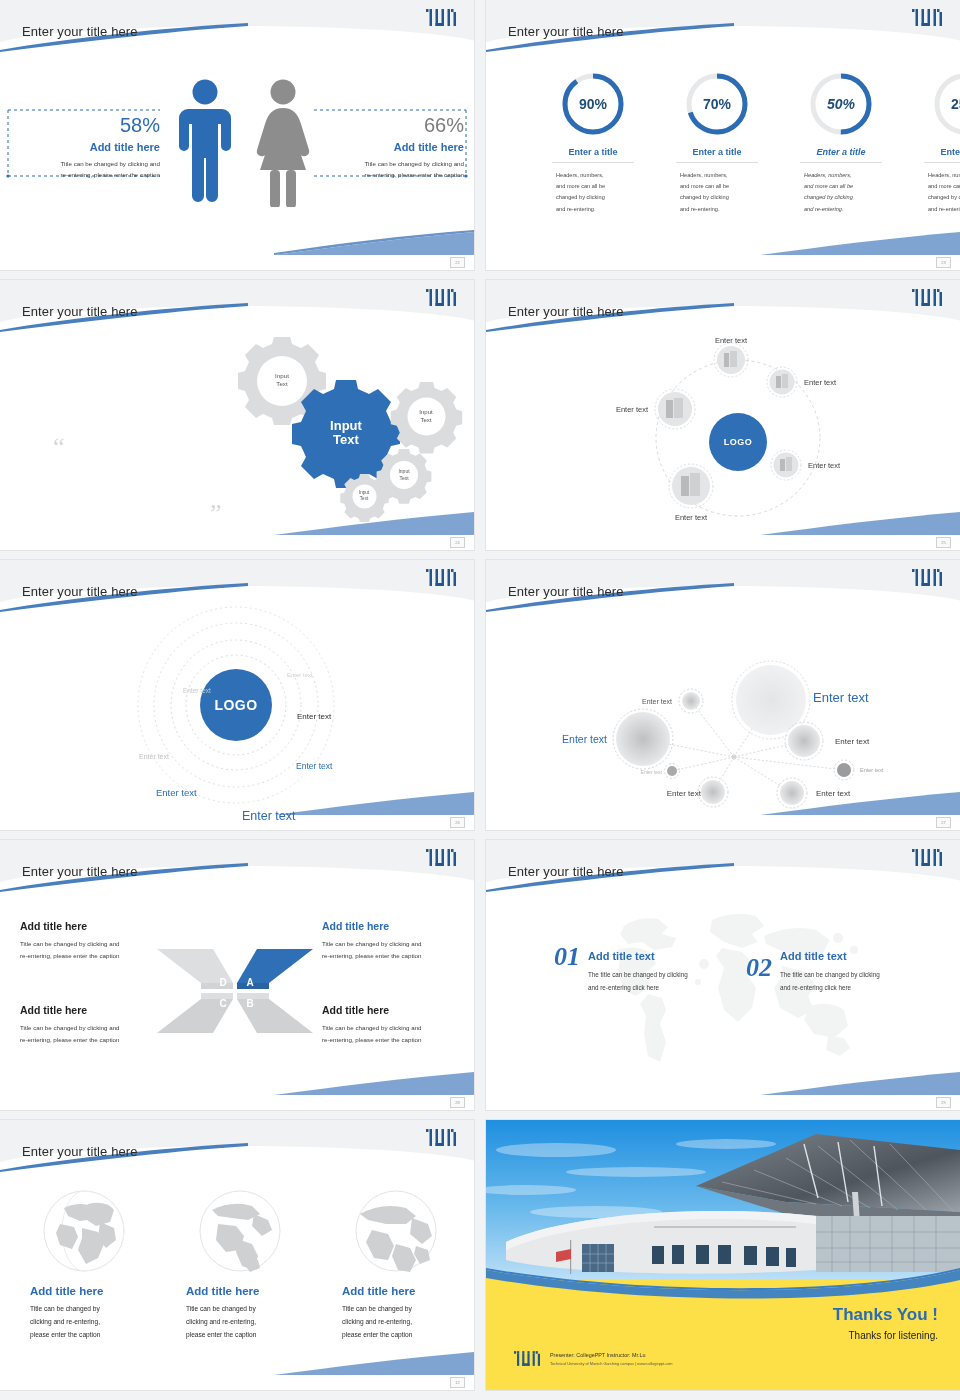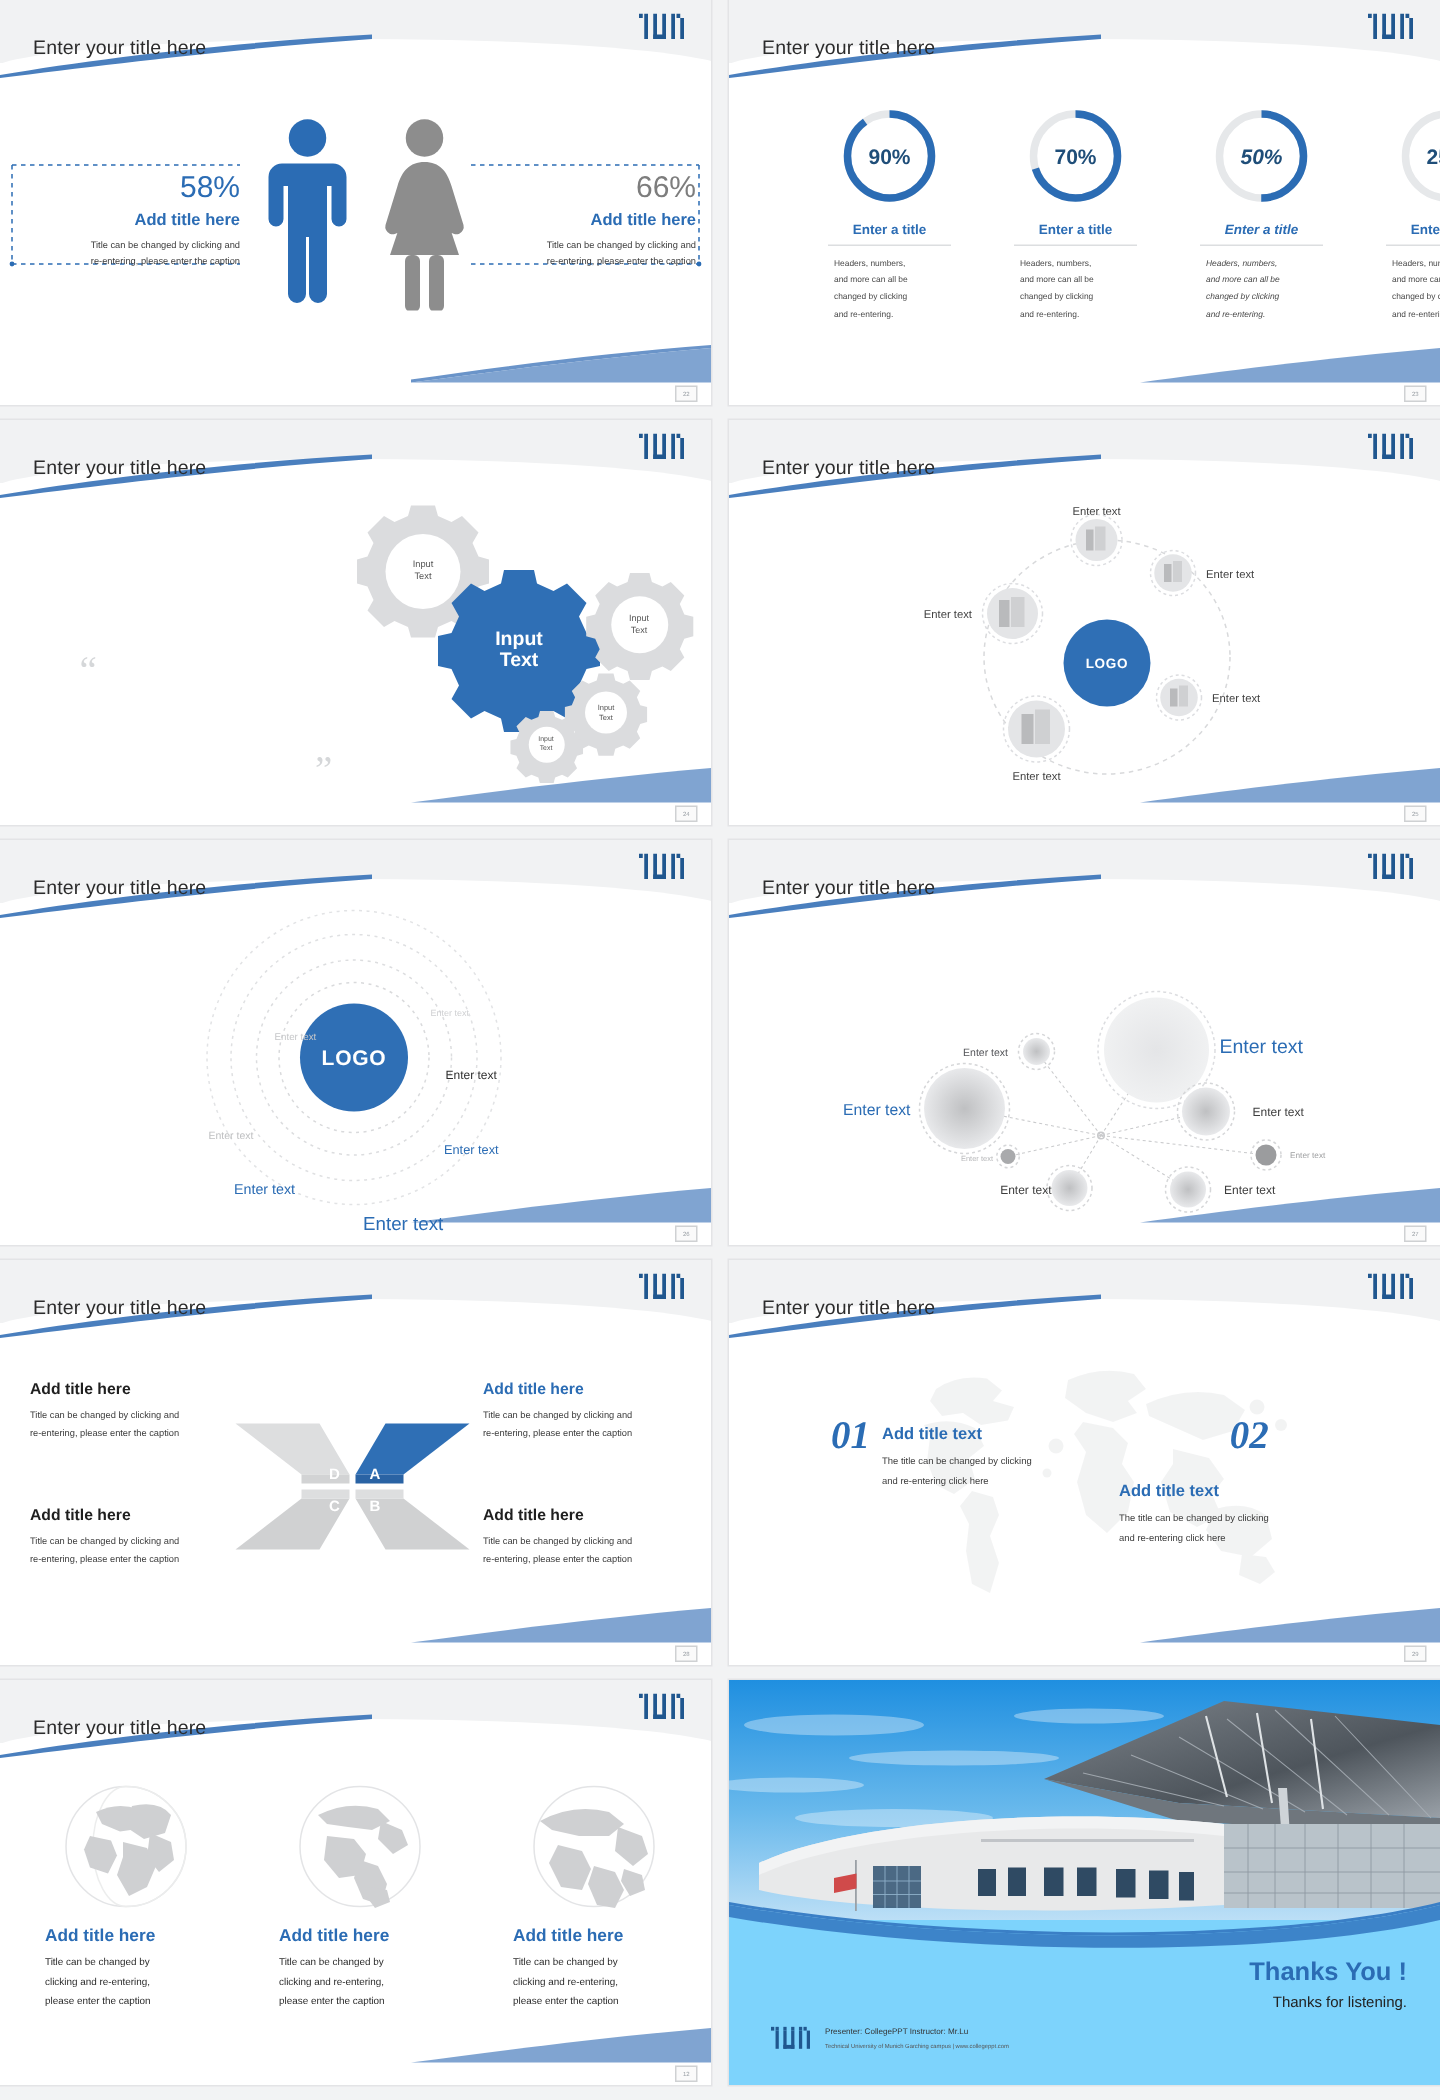--- a/index.html
+++ b/index.html
@@ -81,21 +81,21 @@
   
   .num{font-family:"Liberation Serif",serif;font-style:italic;font-size:26px;font-weight:bold;color:#2b6cb4;}
   .s8-h{font-size:11px;font-weight:bold;color:#2b6cb4;}
   .s8-p{font-size:6.3px;color:#3b3b3b;line-height:2.0;}
 
   
   .s9-h{font-size:11.5px;font-weight:bold;color:#2b6cb4;}
   .s9-p{font-size:6.6px;color:#2b2b2b;line-height:1.95;}
 
   
-  .s10{background:#7dd3fc;}
+  .s10{background:#fde047;}
   .thanks{font-size:17px;font-weight:bold;color:#2b6cb4;}
   .thanks-sub{font-size:10px;color:#222;}
   .ftr1{font-size:5.4px;color:#333;}
   .ftr2{font-size:3.9px;color:#555;}
 </style>
 </head>
 <body>
 
 <div class="grid">
 
@@ -650,21 +650,21 @@
       </svg>
 
       <div style="position:absolute;left:68px;top:62px;display:flex;align-items:flex-start;gap:8px;">
         <div class="num">01</div>
         <div style="padding-top:8px;">
           <div class="s8-h">Add title text</div>
           <div class="s8-p" style="margin-top:7px;">The title can be changed by clicking</div>
           <div class="s8-p">and re-entering click here</div>
         </div>
       </div>
-      <div style="position:absolute;left:260px;top:62px;display:flex;align-items:flex-end;gap:8px;flex-direction:column;">
+      <div style="position:absolute;left:260px;top:62px;display:flex;align-items:center;gap:8px;">
         <div class="num">02</div>
         <div style="padding-top:8px;">
           <div class="s8-h">Add title text</div>
           <div class="s8-p" style="margin-top:7px;">The title can be changed by clicking</div>
           <div class="s8-p">and re-entering click here</div>
         </div>
       </div>
     </div>
     <div class="pagenum">29</div>
   </div>

